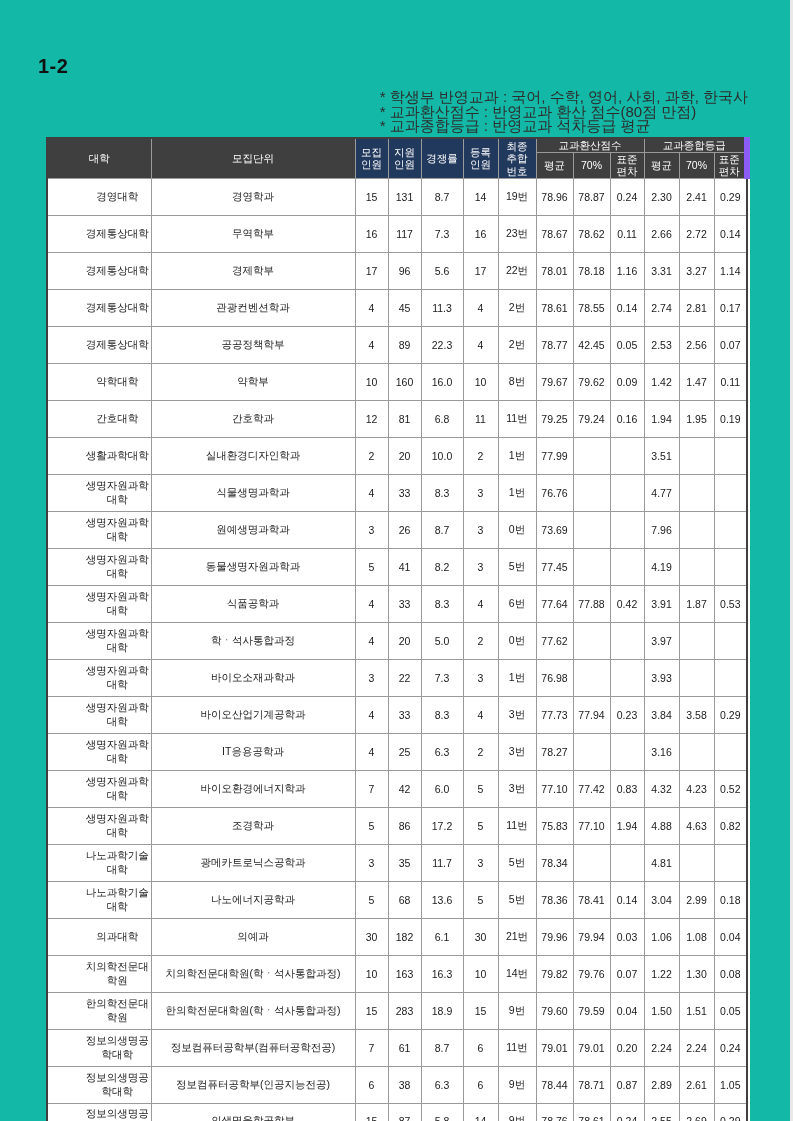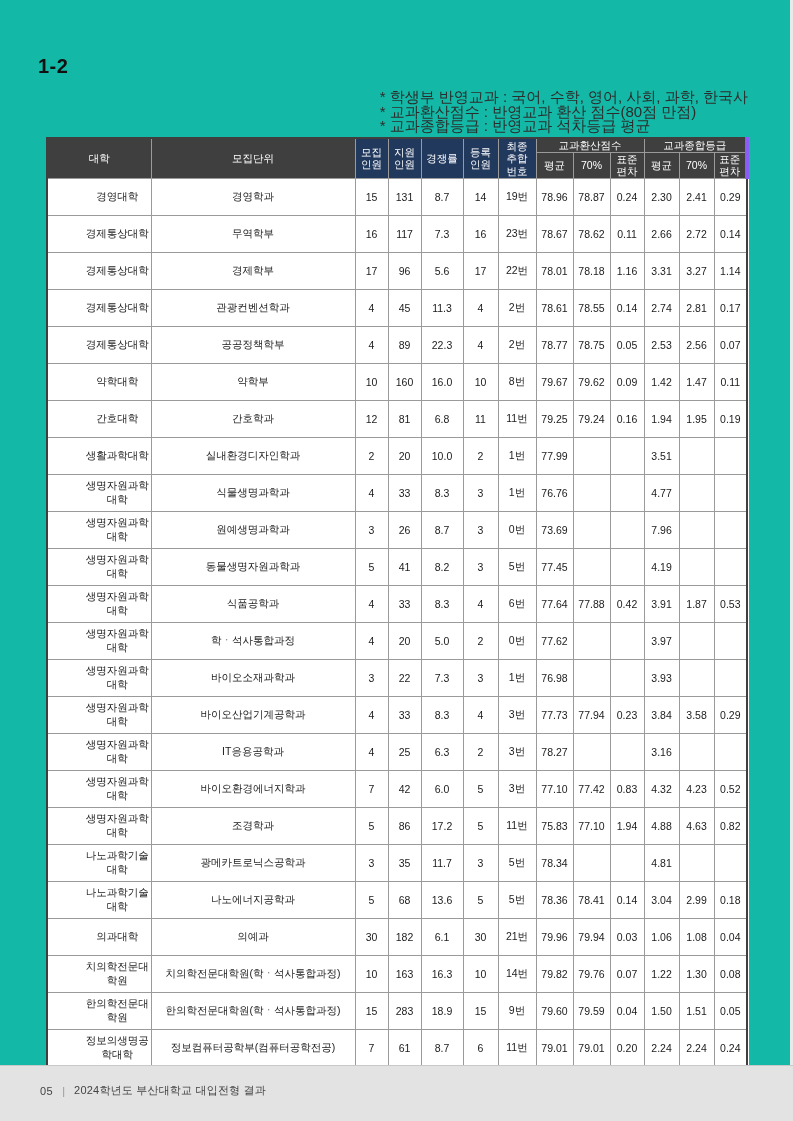--- a/index.html
+++ b/index.html
@@ -101,21 +101,21 @@
   thead th.dark {
     background: #3f3f3f;
   }
   thead th.navy {
     background: #1f3category;
   }
   thead th.navy {
     background: #22395e;
   }
   thead tr th:first-child { border-left: 1px solid #3f3f3f; }
-  thead tr th:last-child  { border-right: 4px solid #8b5cf6; }
+  thead tr th:last-child  { border-right: 6px solid #8b5cf6; }
 
   .hdr-two-line { white-space: pre-line; }
 
   tbody td {
     font-size: 10.5px;
     height: 37px;
     color: #1a1a1a;
     background: #ffffff;
   }
   tbody td.univ   { font-size: 10.5px; padding-left: 36px; }
@@ -283,21 +283,21 @@
           </tr>
           <tr>
             <td class="univ">경제통상대학</td>
             <td class="unit">공공정책학부</td>
             <td class="num">4</td>
             <td class="num">89</td>
             <td class="num">22.3</td>
             <td class="num">4</td>
             <td class="num">2번</td>
             <td class="num">78.77</td>
-            <td class="num">78.75</td>
+            <td class="num">42.45</td>
             <td class="num">0.05</td>
             <td class="num">2.53</td>
             <td class="num">2.56</td>
             <td class="num">0.07</td>
           </tr>
           <tr>
             <td class="univ">약학대학</td>
             <td class="unit">약학부</td>
             <td class="num">10</td>
             <td class="num">160</td>
@@ -608,21 +608,14 @@
             <td class="num">78.61</td>
             <td class="num">0.24</td>
             <td class="num">2.55</td>
             <td class="num">2.69</td>
             <td class="num">0.29</td>
           </tr>
         </tbody>
     </table>
   </div>
 
-  <div class="footer">
-    <div class="footer-inner">
-      <span class="footer-page">05</span>
-      <span class="footer-sep">|</span>
-      <span class="footer-text">2024학년도 부산대학교 대입전형 결과</span>
-    </div>
-  </div>
 
 </div>
 
 </body></html>

